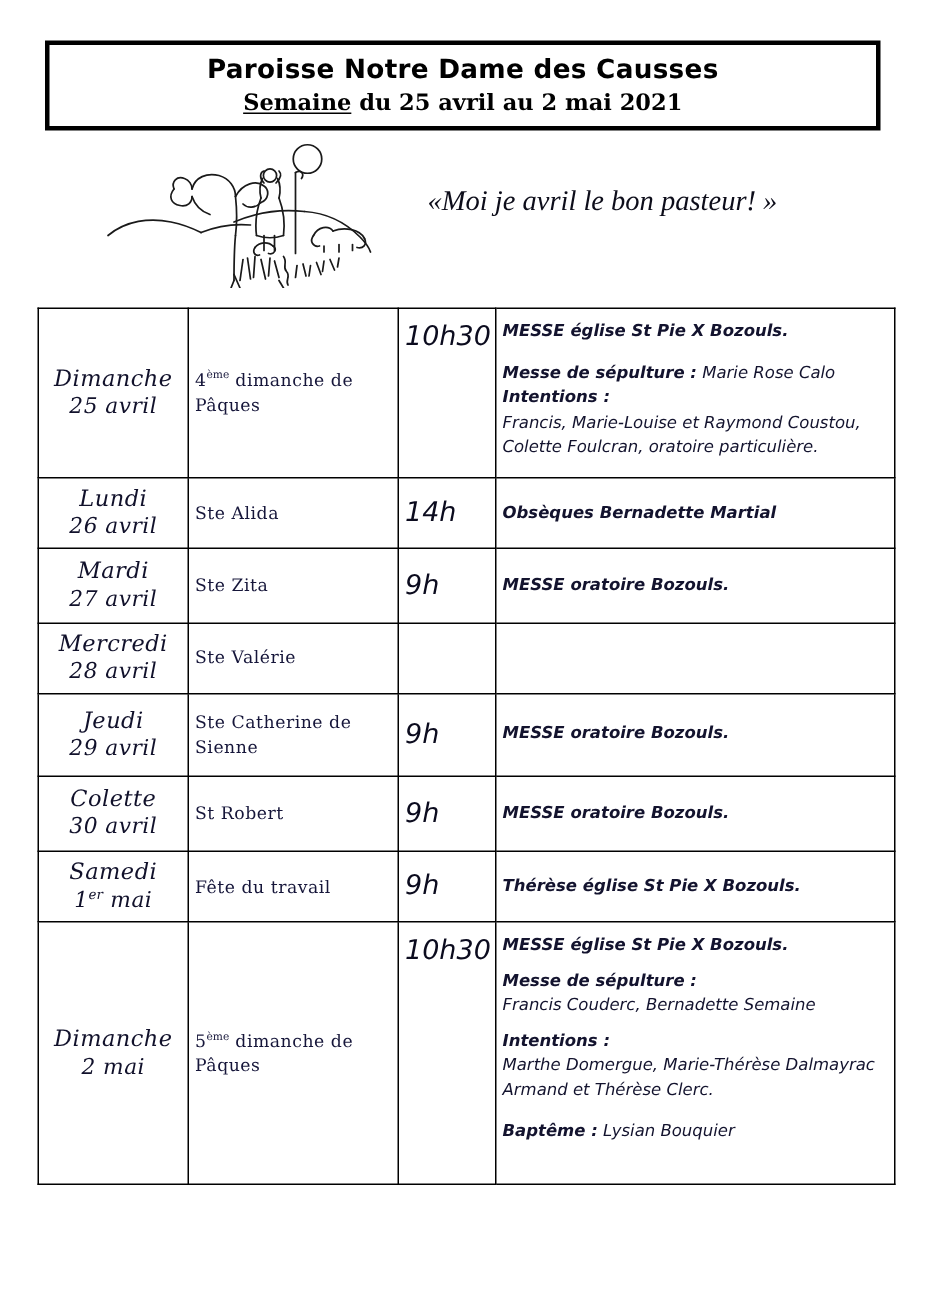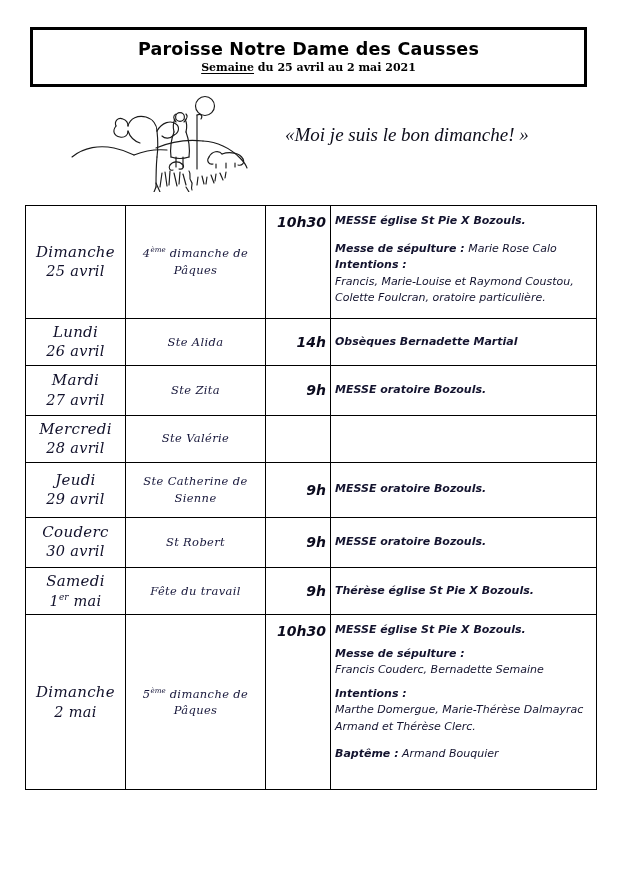--- a/index.html
+++ b/index.html
@@ -34,21 +34,21 @@
     font-weight: bold;
     font-size: 17.5px;
     color: #000000;
     letter-spacing: 0.2px;
     line-height: 1.2;
     white-space: nowrap;
   }
   .header-line2 {
     font-family: "DejaVu Serif", serif;
     font-weight: bold;
-    font-size: 11px;
+    font-size: 15px;
     color: #000000;
     line-height: 1.25;
     margin-top: 1px;
     white-space: nowrap;
   }
   .header-line2 .underlined {
     text-decoration: underline;
     text-underline-offset: 2px;
   }
 
@@ -114,41 +114,39 @@
     font-size: 14.5px;
   }
   .cell-day sup {
     font-size: 0.62em;
     vertical-align: super;
     letter-spacing: 0;
   }
 
   
   .cell-saint {
-    text-align: center;
     font-family: "DejaVu Serif", serif;
-    font-style: italic;
     font-size: 11.5px;
     line-height: 1.45;
     color: #16163a;
     letter-spacing: 0.35px;
   }
   .cell-saint sup {
     font-size: 0.62em;
     vertical-align: super;
     letter-spacing: 0;
   }
 
   
   .cell-time {
-    text-align: right;
+    text-align: left;
     font-family: "DejaVu Sans", sans-serif;
-    font-weight: bold;
+    font-weight: normal;
     font-style: italic;
-    font-size: 14px;
+    font-size: 18px;
     color: #0b0b1e;
   }
   .cell-time.top-align {
     vertical-align: top;
     padding-top: 8px;
   }
 
   
   .cell-event {
     font-family: "DejaVu Sans", sans-serif;
@@ -244,21 +242,21 @@
       <path d="M116 92 L 119 97"></path>
       <path d="M128 82 L 127 90"></path>
       <path d="M132 81 L 134 89"></path>
       <path d="M137 82 L 136 89"></path>
       <path d="M141 80 L 144 88"></path>
       <path d="M146 79 L 145 86"></path>
       <path d="M150 78 L 153 85"></path>
       <path d="M156 77 L 155 83"></path>
     </g>
   </svg>
-  <div class="quote">«Moi je suis le bon dimanche! »</div>
+  <div class="quote">«Moi je avril le bon pasteur! »</div>
 </div>
 
 <table class="schedule">
   <colgroup>
     <col class="c-day">
       <col class="c-saint">
       <col class="c-time">
       <col class="c-event">
   </colgroup>
   <tbody>
@@ -299,21 +297,21 @@
       </tr>
       <tr style="height: 55px;">
         <td class="cell-day"><span>Jeudi</span><span class="dnum">29 avril</span></td>
         <td class="cell-saint">Ste Catherine de Sienne</td>
         <td class="cell-time">9h</td>
         <td class="cell-event">
           <span class="ev-line"><span class="ev-strong">MESSE oratoire Bozouls.</span></span>
         </td>
       </tr>
       <tr style="height: 50px;">
-        <td class="cell-day"><span>Couderc</span><span class="dnum">30 avril</span></td>
+        <td class="cell-day"><span>Colette</span><span class="dnum">30 avril</span></td>
         <td class="cell-saint">St Robert</td>
         <td class="cell-time">9h</td>
         <td class="cell-event">
           <span class="ev-line"><span class="ev-strong">MESSE oratoire Bozouls.</span></span>
         </td>
       </tr>
       <tr style="height: 42px;">
         <td class="cell-day"><span>Samedi</span><span class="dnum">1<sup>er</sup> mai</span></td>
         <td class="cell-saint">Fête du travail</td>
         <td class="cell-time">9h</td>
@@ -328,17 +326,17 @@
         <td class="cell-event top-align">
           <span class="ev-line"><span class="ev-strong">MESSE église St Pie X Bozouls.</span></span>
           <span class="ev-gap-sm"></span>
           <span class="ev-line"><span class="ev-strong">Messe de sépulture :</span></span>
           <span class="ev-line"><span> Francis Couderc, Bernadette Semaine</span></span>
           <span class="ev-gap-sm"></span>
           <span class="ev-line"><span class="ev-strong">Intentions :</span></span>
           <span class="ev-line"><span>Marthe Domergue, Marie-Thérèse Dalmayrac</span></span>
           <span class="ev-line"><span>Armand et Thérèse Clerc.</span></span>
           <span class="ev-gap"></span>
-          <span class="ev-line"><span class="ev-strong">Baptême :</span><span> Armand Bouquier</span></span>
+          <span class="ev-line"><span class="ev-strong">Baptême :</span><span> Lysian Bouquier</span></span>
         </td>
       </tr>
     </tbody>
 </table>
 
 </body></html>

